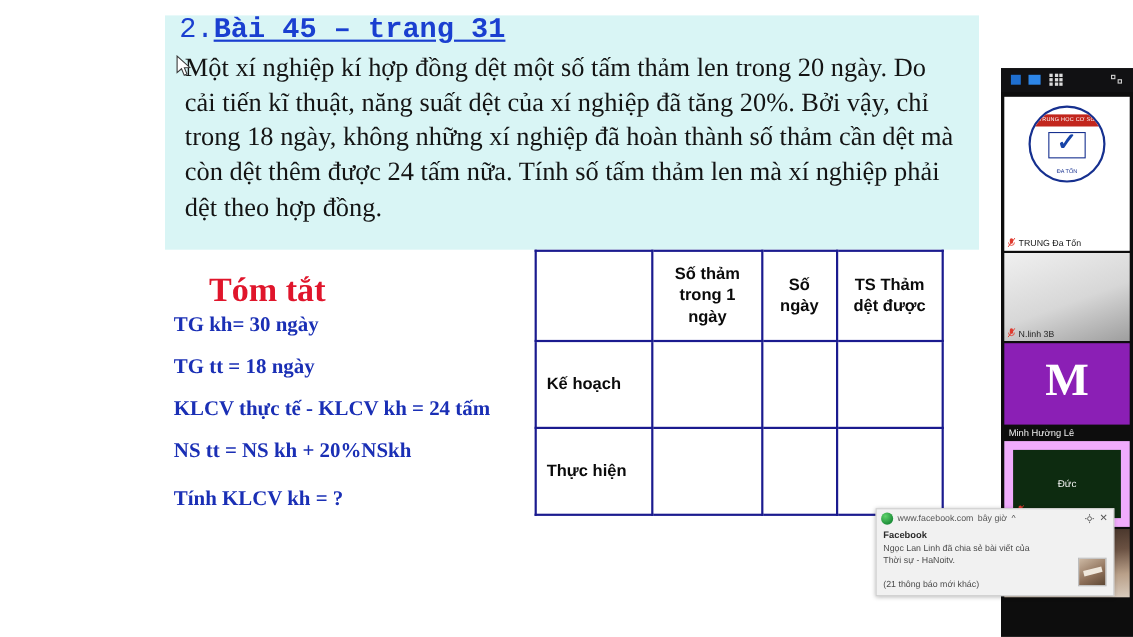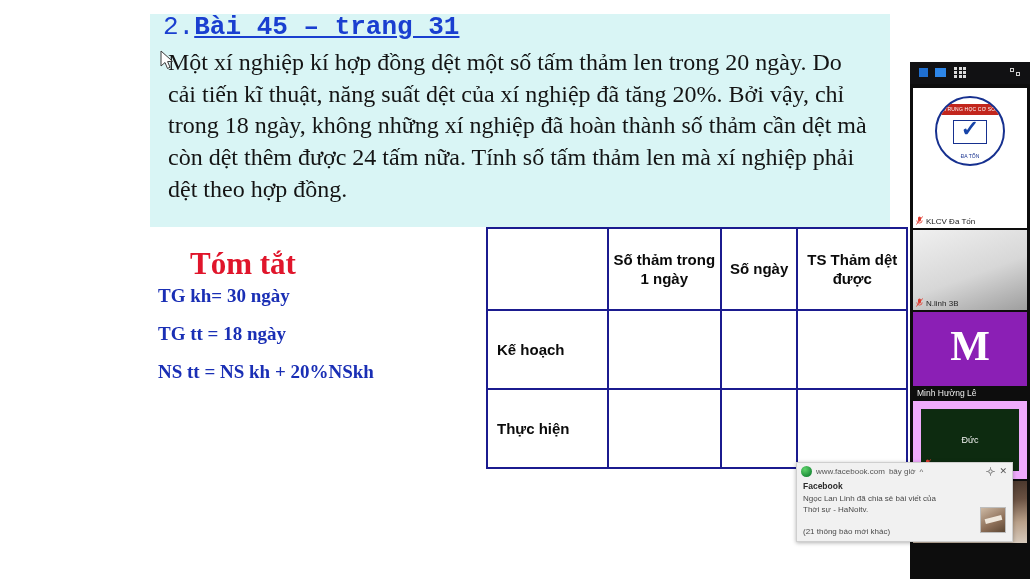--- a/index.html
+++ b/index.html
@@ -63,21 +63,21 @@
     position: absolute; left: 25px; top: 285px; width: 400px;
     font-family: "Liberation Serif", serif;
     font-size: 19px; font-weight: bold; color: #1a2fb5;
   }
   .summary-list div { margin-bottom: 16px; white-space: nowrap; }
   .summary-list div.gap { margin-bottom: 22px; }
 
   
   #table {
     position: absolute; left: 353px; top: 227px;
-    width: 422px; height: 240px;
+    width: 372px; height: 240px;
     border: 2px solid #1b1b8f;
     border-collapse: collapse;
     background: #ffffff;
   }
   #table td {
     border: 2px solid #1b1b8f;
     font-family: "Liberation Sans", sans-serif;
     font-size: 15px; font-weight: bold; color: #0b0b0b;
     text-align: center;
     vertical-align: middle;
@@ -268,21 +268,23 @@
       <svg width="14" height="20" viewBox="0 0 14 20">
         <path d="M1 1 L1 16 L5 12.5 L7.5 18.5 L10 17.2 L7.6 11.6 L12.5 11.3 Z" fill="#ffffff" stroke="#3a3a3a" stroke-width="1"></path>
       </svg>
     </div>
 
     <div class="summary-title">Tóm tắt</div>
 
     <div class="summary-list">
       <div>TG kh= 30 ngày</div>
       <div>TG tt = 18 ngày</div>
+      <div>KLCV thực tế - KLCV kh = 24 tấm</div>
       <div class="gap">NS tt = NS kh + 20%NSkh</div>
+      <div>Tính KLCV kh = ?</div>
     </div>
 
     <table id="table">
       <tbody>
           <tr class="r0">
         <td class="c0"></td>
         <td class="c1">Số thảm trong 1 ngày</td>
         <td class="c2">Số ngày</td>
         <td class="c3">TS Thảm dệt được</td>
       </tr>
@@ -335,21 +337,21 @@
           <div class="logo-book"></div>
           <div class="logo-check">✓</div>
           <div class="logo-bottom">ĐA TỐN</div>
         </div>
       </div>
       <svg class="micmute" viewBox="0 0 7 9">
         <rect x="2" y="0.5" width="3" height="5" rx="1.5" fill="#e03b2f"></rect>
         <path d="M0.8 4.4a2.7 2.7 0 0 0 5.4 0" stroke="#e03b2f" stroke-width="0.8" fill="none"></path>
         <line x1="0.3" y1="8.6" x2="6.7" y2="0.4" stroke="#e03b2f" stroke-width="0.9"></line>
       </svg>
-      <div class="name with-mic">KLCV Đa Tốn</div>
+      <div class="name with-mic">TRUNG Đa Tốn</div>
     </div>
 
     <div class="tile" id="tile2">
       <svg class="micmute" viewBox="0 0 7 9">
         <rect x="2" y="0.5" width="3" height="5" rx="1.5" fill="#e03b2f"></rect>
         <path d="M0.8 4.4a2.7 2.7 0 0 0 5.4 0" stroke="#e03b2f" stroke-width="0.8" fill="none"></path>
         <line x1="0.3" y1="8.6" x2="6.7" y2="0.4" stroke="#e03b2f" stroke-width="0.9"></line>
       </svg>
       <div class="name with-mic">N.linh 3B</div>
     </div>

